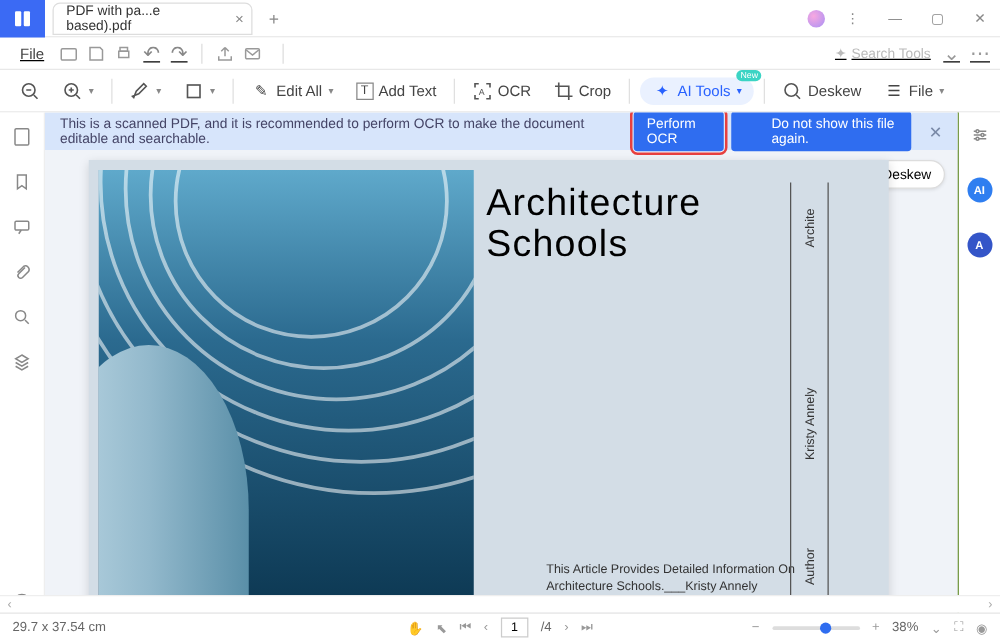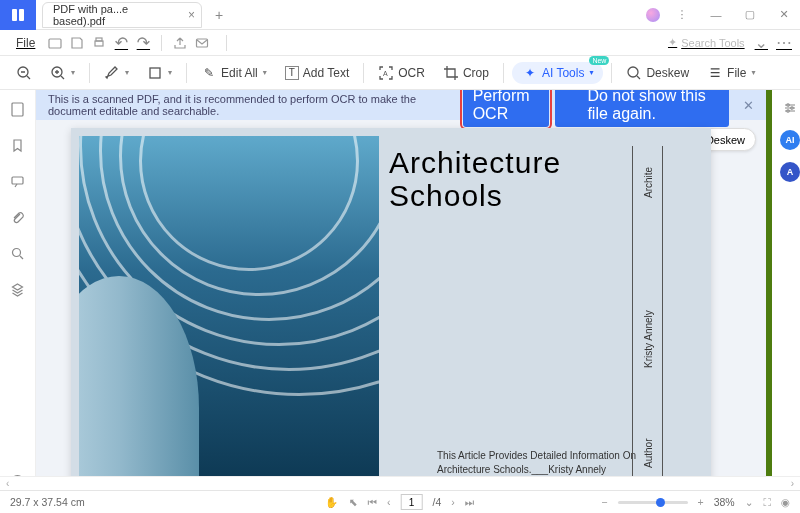--- a/index.html
+++ b/index.html
@@ -36,39 +36,39 @@
 .ai-new { position: absolute; top: -6px; right: -6px; background: #3bd4c4; color: #fff; font-size: 7px; border-radius: 6px; padding: 1px 3px; }
 
 .content-row { display: flex; height: 400px; }
 .leftbar { width: 36px; background: #fff; border-right: 1px solid #eee; display: flex; flex-direction: column; align-items: center; padding-top: 10px; gap: 18px; }
 .leftbar .lb { width: 18px; height: 18px; color: #888; display: flex; align-items: center; justify-content: center; cursor: pointer; }
 .leftbar .spacer { flex: 1; }
 
 .main { flex: 1; background: #f0f3f8; position: relative; overflow: hidden; }
 .banner { height: 30px; background: #d7e5fb; display: flex; align-items: center; padding: 0 12px; font-size: 11px; color: #446; }
 .banner-btns { margin-left: auto; display: flex; gap: 6px; align-items: center; }
-.bbtn { font-size: 16px; padding: 4px 10px; border-radius: 3px; cursor: pointer; color: #fff; }
+.bbtn { font-size: 11px; padding: 4px 10px; border-radius: 3px; cursor: pointer; color: #fff; }
 .bbtn.ocr { background: #2f6df0; outline: 2px solid #e74040; outline-offset: 1px; }
 .bbtn.hide { background: #2f6df0; padding-left: 32px; }
 .banner-close { color: #7a8aa8; margin-left: 8px; font-size: 13px; cursor: pointer; }
 
 .page-area { position: absolute; top: 30px; left: 0; right: 0; bottom: 0; display: flex; justify-content: center; padding: 8px 40px 0 20px; }
 .page { width: 640px; background: #d3dde6; box-shadow: 0 2px 8px rgba(0,0,0,.15); position: relative; overflow: hidden; }
 .page-img { position: absolute; left: 8px; top: 8px; width: 300px; height: 340px; background: linear-gradient(180deg, #5fa9cb 0%, #2b6a8f 40%, #0e3a55 100%); overflow: hidden; }
 .arc { position: absolute; border: 3px solid rgba(255,255,255,.55); border-radius: 50%; }
 .page-img::after { content:""; position:absolute; left:-40px; bottom:-20px; width:160px; height:220px; background: linear-gradient(90deg, #bcd7e4 0%, #93b9cc 50%, #5a8fa8 100%); border-radius: 50% 50% 0 0 / 60% 60% 0 0; }
 .page-title { position: absolute; left: 318px; top: 18px; font-family: "Arial Black", Impact, sans-serif; font-weight: 400; font-size: 30px; letter-spacing: 1px; color: #000000; line-height: 1.1; }
 .page-sub { position: absolute; left: 318px; bottom: 14px; font-size: 10px; color: #333; width: 230px; line-height: 1.35; margin-left: 48px; }
 .vlabel { position: absolute; transform: rotate(-90deg); transform-origin: left top; font-size: 10px; color: #333; }
 .vline { position: absolute; width: 1px; background: #555; }
 
 .deskew { position: absolute; top: 38px; right: 10px; background: #fff; border: 1px solid #ddd; border-radius: 14px; padding: 4px 10px; font-size: 11px; display: flex; align-items: center; gap: 5px; box-shadow: 0 1px 3px rgba(0,0,0,.1); cursor: pointer; }
 .scroll-arrow { position: absolute; left: 50%; bottom: 2px; transform: translateX(-50%); color: #aaa; font-size: 10px; }
 
-.rightbar { width: 34px; background: #fff; border-left: 6px solid #4d7c0f; display: flex; flex-direction: column; align-items: flex-end; padding-top: 8px; gap: 12px; }
+.rightbar { width: 34px; background: #fff; border-left: 1px solid #4d7c0f; display: flex; flex-direction: column; align-items: center; padding-top: 8px; gap: 24px; }
 .rb { width: 20px; height: 20px; border-radius: 50%; display: flex; align-items: center; justify-content: center; font-size: 9px; font-weight: bold; }
 .rb.set { color: #888; }
 .rb.ai { background: #2f7ef0; color: #fff; }
 .rb.w { background: #3455c8; color: #fff; }
 
 .statusbar { position: absolute; bottom: 0; left: 0; right: 0; height: 23px; background: #fff; border-top: 1px solid #e5e5e5; display: flex; align-items: center; padding: 0 10px; font-size: 10.5px; color: #666; }
 .sb-center { position: absolute; left: 50%; transform: translateX(-50%); display: flex; align-items: center; gap: 10px; }
 .sb-right { margin-left: auto; display: flex; align-items: center; gap: 10px; }
 .pg-input { width: 22px; height: 16px; border: 1px solid #ccc; text-align: center; font-size: 10px; }
 .zoom-track { width: 70px; height: 3px; background: #ddd; border-radius: 2px; position: relative; }

